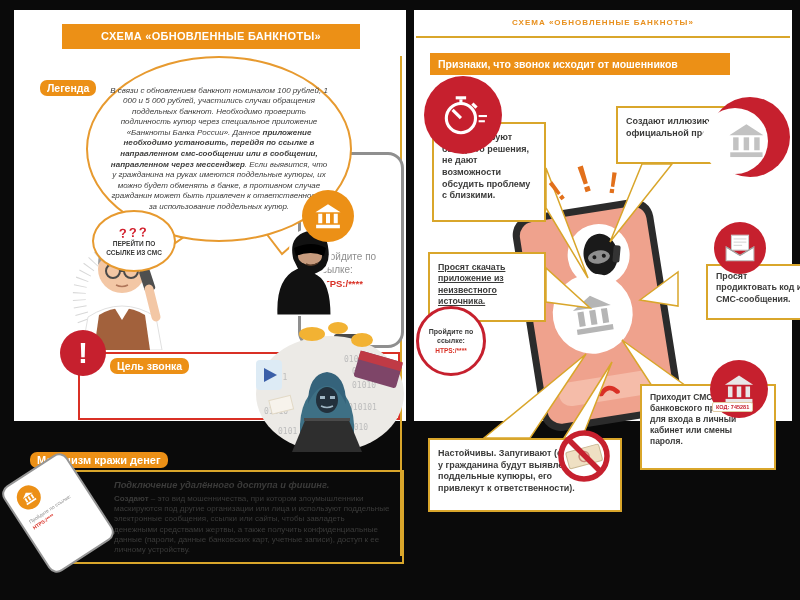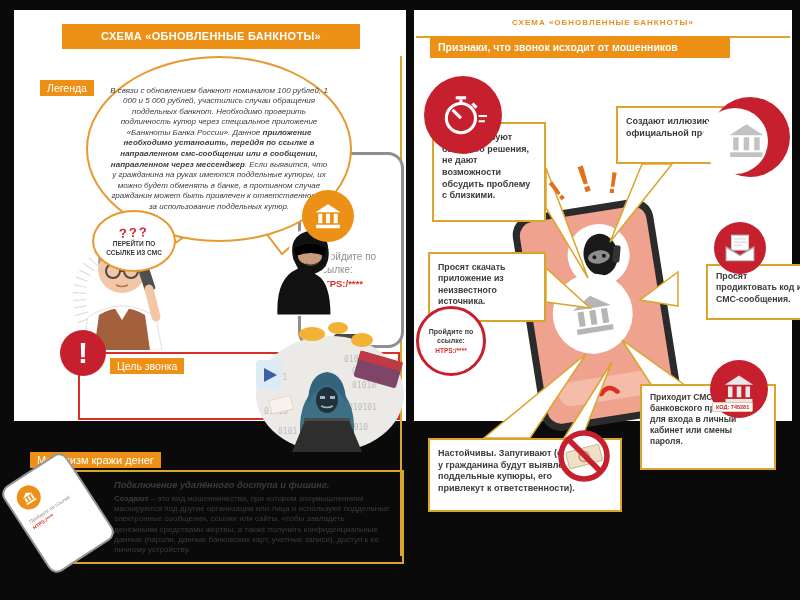--- a/index.html
+++ b/index.html
@@ -3,21 +3,21 @@
 <meta charset="utf-8">
 <style>
   html,body{margin:0;padding:0;}
   body{width:800px;height:600px;background:#0a0a0a;position:relative;overflow:hidden;
        font-family:"Liberation Sans","DejaVu Sans",sans-serif;color:#3b3b3a;}
   .abs{position:absolute;}
   .page{background:#ffffff;position:absolute;top:10px;height:411px;}
   #page-left{left:14px;width:392px;}
   #page-right{left:414px;width:378px;}
   .banner{background:#ec9016;color:#fff;font-weight:bold;text-align:center;}
-  .badge{background:#ec9016;color:#fff;font-weight:normal;font-size:10.5px;padding:2px 7px;display:inline-block;}
+  .badge{background:#ec9016;color:#fff;font-weight:bold;font-size:10.5px;padding:2px 7px;display:inline-block;border-radius:7px;}
   .callout{border:2px solid #d9a62b;background:#fff;font-weight:bold;font-size:9px;line-height:1.3;color:#3b3b3a;box-sizing:border-box;}
   .circle{border-radius:50%;display:flex;align-items:center;justify-content:center;}
   .red-circle{background:#c6202e;}
   svg{display:block;}
   .link-red{color:#d93025;font-weight:bold;}
   .gray-txt{color:#8f8f8f;}
 </style>
 </head>
 <body>
 
@@ -157,21 +157,21 @@
   </div>
 
   <div class="abs" style="left:386px;top:46px;width:2px;height:500px;background:#d9a62b;"></div>
 </div>
 
 <div class="page" id="page-right">
 
   <div class="abs" style="left:0;top:8px;width:100%;text-align:center;font-size:8px;font-weight:bold;color:#e8901e;letter-spacing:1px;">СХЕМА «ОБНОВЛЕННЫЕ БАНКНОТЫ»</div>
   <div class="abs" style="left:2px;top:26px;width:374px;border-top:2px solid #d9a62b;"></div>
 
-  <div class="banner abs" style="left:16px;top:26px;width:300px;height:22px;line-height:22px;font-size:10.5px;text-align:left;padding-left:8px;box-sizing:border-box;">Признаки, что звонок исходит от мошенников</div>
+  <div class="banner abs" style="left:16px;top:43px;width:300px;height:22px;line-height:22px;font-size:10.5px;text-align:left;padding-left:8px;box-sizing:border-box;">Признаки, что звонок исходит от мошенников</div>
 
   <div class="abs" style="left:112px;top:196px;width:142px;height:218px;background:#2b2b2b;border-radius:20px;
        transform:rotate(-9deg);z-index:1;">
     <div class="abs" style="left:7px;top:7px;right:7px;bottom:7px;background:#efa28d;border-radius:14px;overflow:hidden;">
       <div class="circle abs" style="left:44px;top:12px;width:62px;height:62px;background:#fff;">
         <svg width="62" height="62" viewBox="0 0 62 62">
           <ellipse cx="33" cy="31" rx="17" ry="21" fill="#1a1a1a"></ellipse>
           <ellipse cx="31" cy="33" rx="11" ry="6.5" fill="#8e8e8e"></ellipse>
           <circle cx="26.5" cy="32.5" r="2" fill="#1a1a1a"></circle>
             <circle cx="36" cy="32.5" r="2" fill="#1a1a1a"></circle>
@@ -205,21 +205,21 @@
       <polygon points="132,258 132,292 176,298"></polygon>
       <polygon points="264,262 264,296 226,290"></polygon>
       <polygon points="238,376 272,376 208,330"></polygon>
       <polygon points="70,428 116,428 172,344"></polygon>
       <polygon points="150,428 168,428 198,352"></polygon>
     </g>
   </svg>
 
   <div class="callout abs" style="left:18px;top:112px;width:114px;height:100px;padding:8px;z-index:3;">Всегда требуют быстрого решения, не дают возможности обсудить проблему с близкими.</div>
   <div class="callout abs" style="left:202px;top:96px;width:146px;height:58px;padding:8px;z-index:3;">Создают иллюзию официальной процедуры.</div>
-  <div class="callout abs" style="left:14px;top:242px;width:118px;height:70px;padding:8px;font-size:8.8px;z-index:3;">Просят скачать приложение из неизвестного источника.</div>
+  <div class="callout abs" style="left:14px;top:242px;width:118px;height:70px;padding:8px;font-size:8.8px;z-index:3;text-decoration:underline;">Просят скачать приложение из неизвестного источника.</div>
   <div class="callout abs" style="left:264px;top:254px;width:112px;height:56px;padding:5px 8px;font-size:8.8px;z-index:3;margin-left:28px;">Просят продиктовать код из СМС-сообщения.</div>
   <div class="callout abs" style="left:226px;top:374px;width:136px;height:86px;padding:6px 8px;font-size:8.5px;z-index:3;">Приходит СМС из банковского приложения для входа в личный кабинет или смены пароля.</div>
   <div class="callout abs" style="left:14px;top:428px;width:194px;height:74px;padding:8px 36px 8px 8px;z-index:3;">Настойчивы. Запугивают (если у гражданина будут выявлены поддельные купюры, его привлекут к ответственности).</div>
 
   <div class="circle abs red-circle" style="left:10px;top:66px;width:78px;height:78px;z-index:4;">
     <svg width="50" height="50" viewBox="0 0 48 48">
       <g stroke="#fff" stroke-width="3" fill="none">
         <circle cx="22" cy="27" r="14"></circle>
           <line x1="22" y1="27" x2="14" y2="19"></line>
         <line x1="22" y1="9" x2="22" y2="13"></line>

